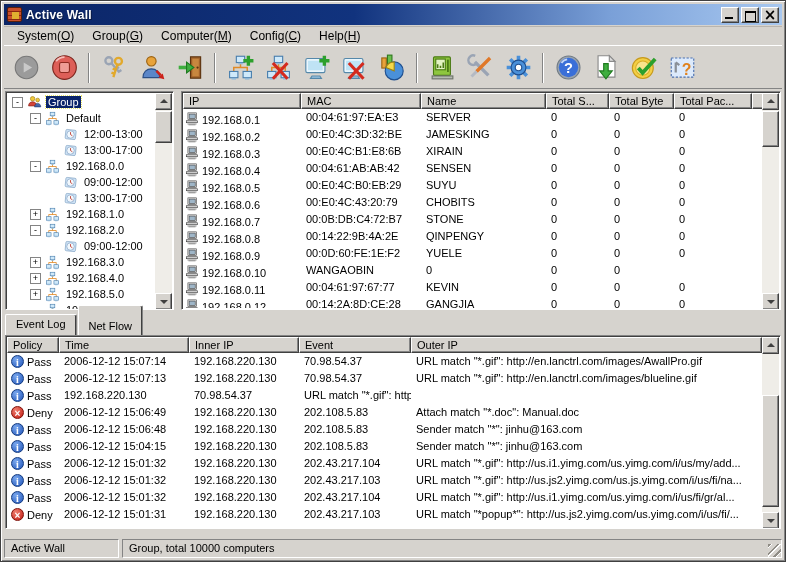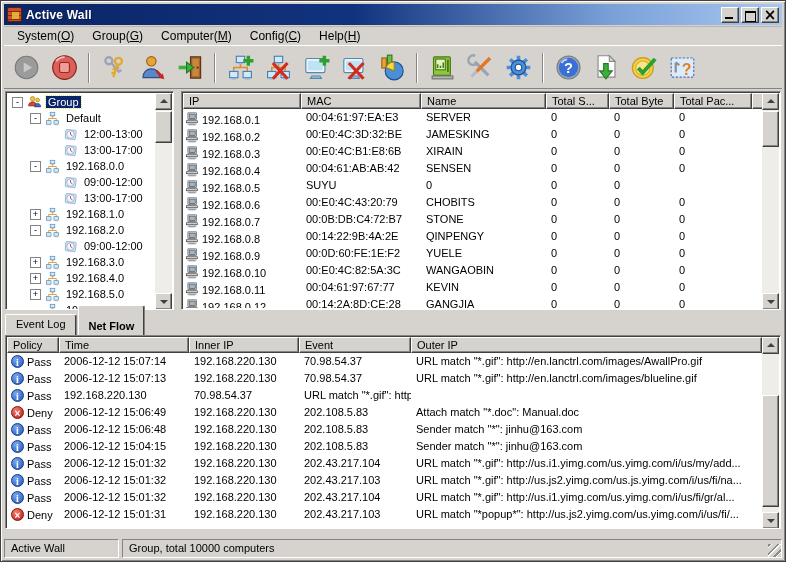--- a/index.html
+++ b/index.html
@@ -94,21 +94,21 @@
   .sb-down::before { top:6px; border-top:4px solid #404040; }
   .sb-thumb { position:absolute; left:0; width:17px; background:#d6d3ce; border:1px solid;
               border-color:#fff #404040 #404040 #fff; box-shadow:inset -1px -1px 0 #848484; }
 
   
   .tabbar { position:absolute; left:4px; top:312px; right:4px; height:22px; display:flex; align-items:flex-end; }
   .tab { background:#d6d3ce; border:1px solid #848484; border-bottom:none; border-top-color:#fff;
          border-left-color:#fff; border-radius:2px 2px 0 0; padding:3px 10px 3px; margin-right:1px;
          position:relative; cursor:default; }
   .tab[data-active="true"]  { padding-bottom:5px; z-index:2; box-shadow:inset -1px 0 0 #404040; }
-  .tab[data-active="false"] { padding-top:14px; padding-bottom:3px; top:0; box-shadow:inset -1px 0 0 #404040;font-weight:bold; }
+  .tab[data-active="false"] { padding-top:14px; padding-bottom:3px; top:0; box-shadow:inset -1px 0 0 #404040; }
 
   
   .event-panel { position:absolute; left:4px; top:334px; right:4px; height:194px; background:#fff;
                  border:1px solid; border-color:#848484 #fff #fff #848484;
                  box-shadow:inset 1px 1px 0 #404040; overflow:hidden; }
   .etable { position:absolute; left:1px; top:1px; right:18px; bottom:1px; overflow:hidden; }
   .erow { display:grid; grid-template-columns:52px 130px 110px 112px 1fr; height:17px; }
   .erow.hrow { height:16px; }
   .policy-cell { display:flex; align-items:center; gap:3px; padding:0 2px 0 4px; }
   .policy-dot { width:13px; height:13px; border-radius:50%; flex:0 0 auto; position:relative;
@@ -618,20 +618,21 @@
               <span class="cell">0</span>
               <span class="cell"></span>
             </div>
             <div class="crow">
               <span class="cell ip-cell">
                 <svg>
                   <use href="#i-host"></use>
                 </svg>
                 <span>192.168.0.5</span>
               </span>
+              <span class="cell">00:E0:4C:B0:EB:29</span>
               <span class="cell">SUYU</span>
               <span class="cell">0</span>
               <span class="cell">0</span>
               <span class="cell">0</span>
               <span class="cell"></span>
             </div>
             <div class="crow">
               <span class="cell ip-cell">
                 <svg>
                   <use href="#i-host"></use>
@@ -687,21 +688,20 @@
               <span class="cell">0</span>
               <span class="cell"></span>
             </div>
             <div class="crow">
               <span class="cell ip-cell">
                 <svg>
                   <use href="#i-host"></use>
                 </svg>
                 <span>192.168.0.10</span>
               </span>
-              <span class="cell">00:E0:4C:82:5A:3C</span>
               <span class="cell">WANGAOBIN</span>
               <span class="cell">0</span>
               <span class="cell">0</span>
               <span class="cell">0</span>
               <span class="cell"></span>
             </div>
             <div class="crow">
               <span class="cell ip-cell">
                 <svg>
                   <use href="#i-host"></use>

